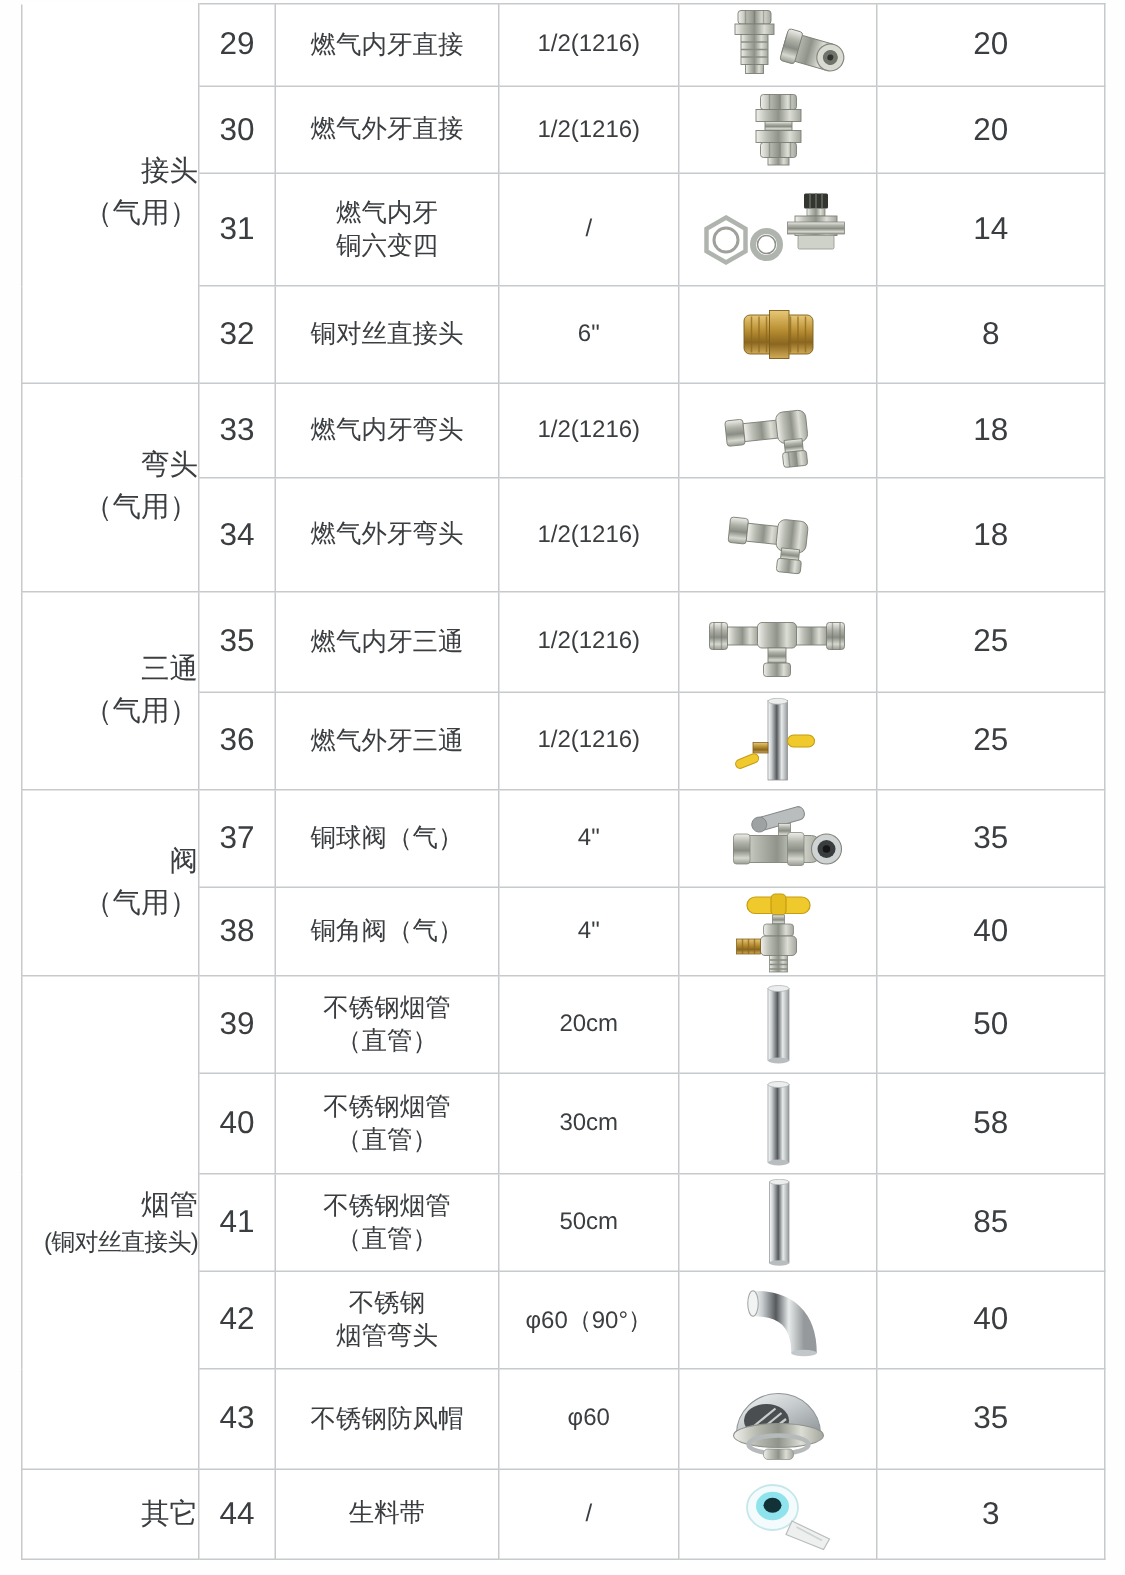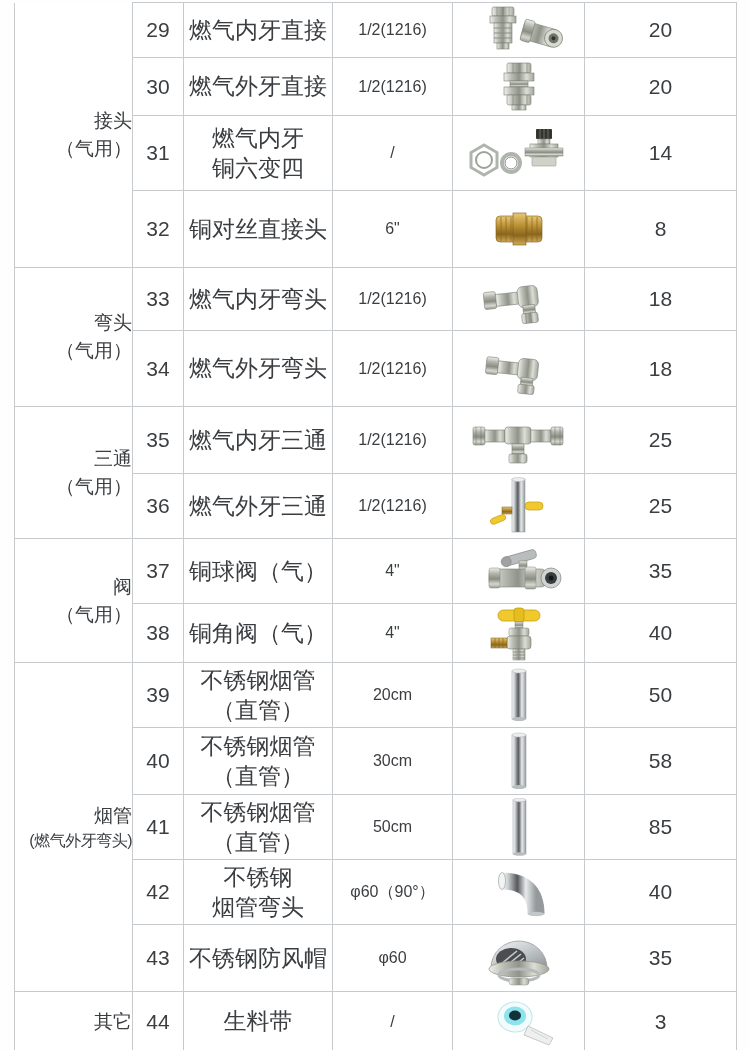--- a/index.html
+++ b/index.html
@@ -5,21 +5,21 @@
   html,body{margin:0;padding:0;}
   body{width:750px;height:1050px;background:#fefefe;position:relative;overflow:hidden;
        font-family:"Liberation Sans","DejaVu Sans",sans-serif;color:#3b3e41;}
   .sheet{position:absolute;left:14px;top:2px;}
   table{border-collapse:collapse;table-layout:fixed;width:722px;background:#fff;}
   td{border:1px solid #c6cacd;text-align:center;vertical-align:middle;padding:0;overflow:hidden;background:#fff;}
   td.cut-top{border-top:none;}
   .cat{font-size:19px;line-height:1.45;text-align:right;}
   .cat .small{font-size:16px;letter-spacing:-0.5px;}
   .no{font-size:21px;}
-  .name{font-size:23px;line-height:1.32;}
+  .name{font-size:17px;line-height:1.32;}
   .spec{font-size:16px;}
   .price{font-size:21px;margin-left:44px;}
   .photo{display:flex;align-items:center;justify-content:center;width:100%;height:100%;}
   svg{display:block;}
 </style>
 </head>
 <body>
 
 <svg width="0" height="0" style="position:absolute" aria-hidden="true">
   <defs>
@@ -154,21 +154,21 @@
           <rect x="74" y="14" width="12" height="5" fill="url(#met)" stroke="#7b7f75" stroke-width="0.5"></rect>
           <rect x="66" y="19" width="28" height="13" fill="url(#met)" stroke="#7b7f75" stroke-width="0.6"></rect>
           <rect x="61" y="23" width="38" height="8" fill="url(#metv)" stroke="#7b7f75" stroke-width="0.5"></rect>
           <rect x="68" y="32" width="24" height="9" rx="1" fill="#cfd2c9" stroke="#9a9e94" stroke-width="0.6"></rect>
         </svg>
       </div>
     </td>
     <td class="price">14</td>
   </tr>
 
-  <tr style="height:77px">
+  <tr style="height:65px">
     <td class="no">32</td>
     <td class="name">
       <div>铜对丝直接头</div>
     </td>
     <td class="spec">6"</td>
     <td>
       <div class="photo">
         <svg width="70" height="50" viewBox="0 0 70 50">
           <rect x="12" y="12" width="46" height="26" rx="4" fill="url(#brass)" stroke="#7a5c1a" stroke-width="0.6"></rect>
           <line x1="17" y1="13" x2="17" y2="37" stroke="#8a661f" stroke-width="1" opacity="0.7"></line>
@@ -340,21 +340,21 @@
           <line x1="35" y1="54" x2="47" y2="54" stroke="#8a8d83" stroke-width="1"></line>
         </svg>
       </div>
     </td>
     <td class="price">40</td>
   </tr>
 
   <tr style="height:65px">
     <td rowspan="5" class="cat">
       <div>烟管</div>
-      <div class="small">(燃气外牙弯头)</div>
+      <div class="small">(铜对丝直接头)</div>
     </td>
     <td class="no">39</td>
     <td class="name">
       <div>不锈钢烟管</div>
       <div>（直管）</div>
     </td>
     <td class="spec">20cm</td>
     <td>
       <div class="photo">
         <svg width="40" height="56" viewBox="0 0 40 56">

